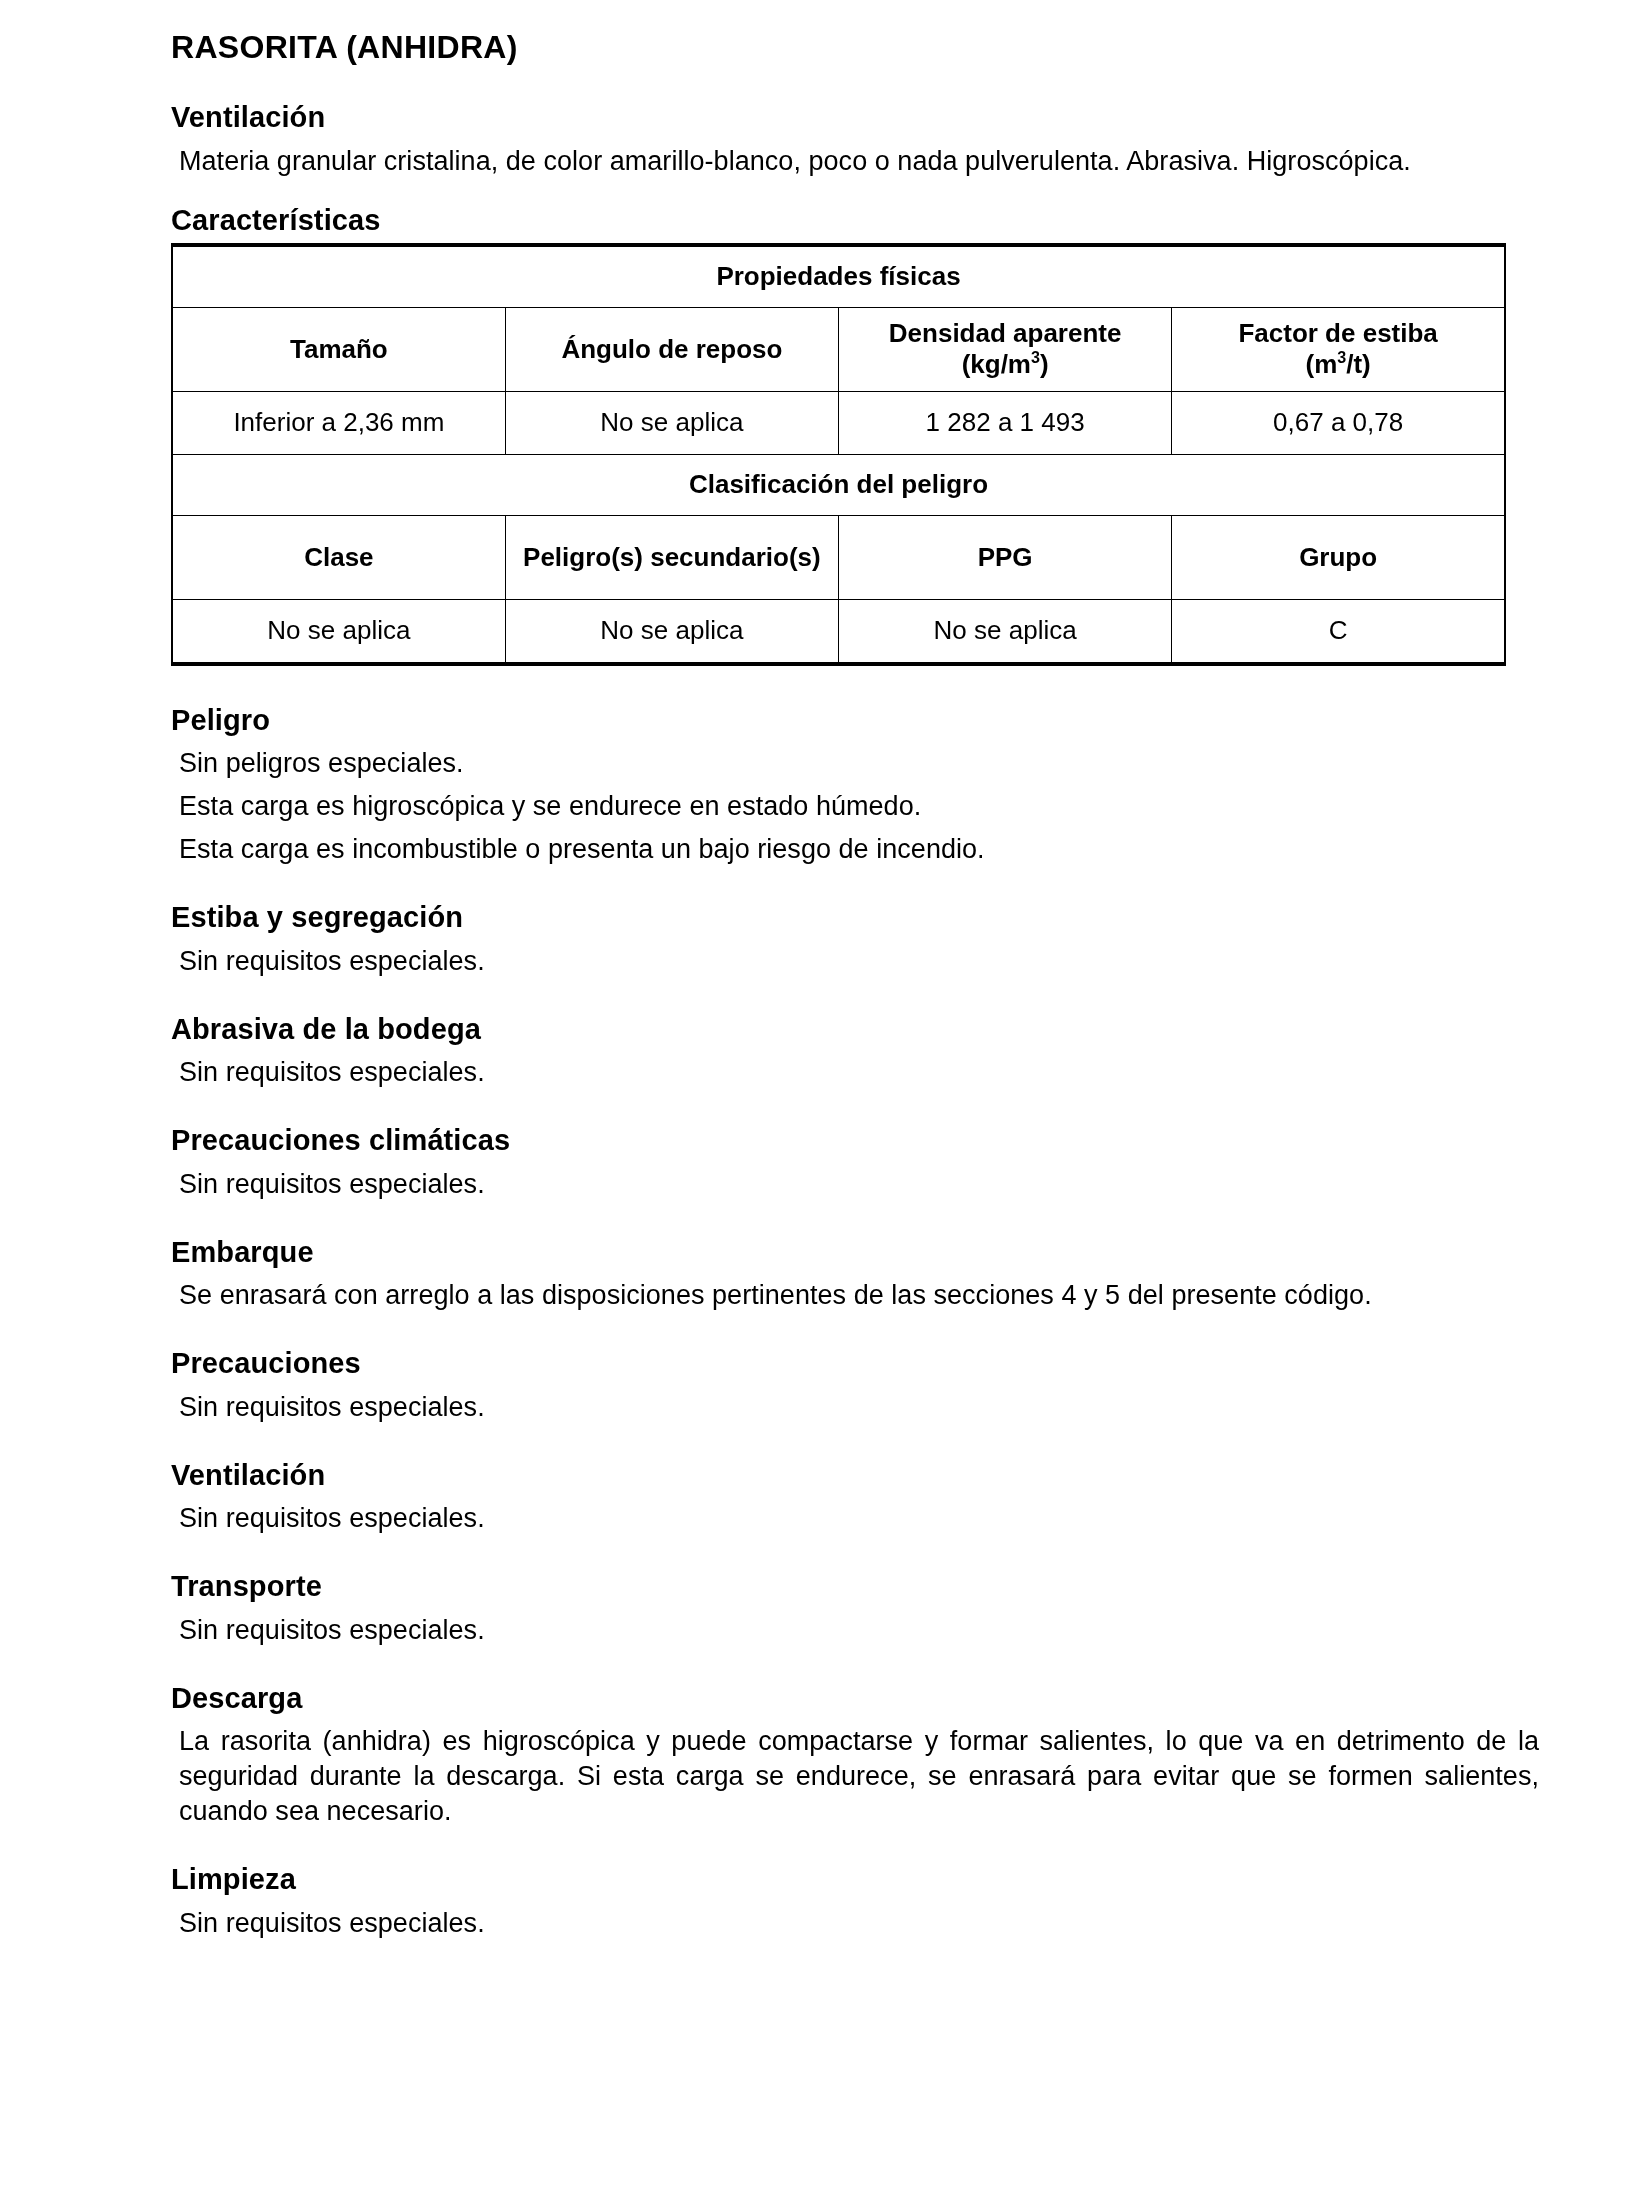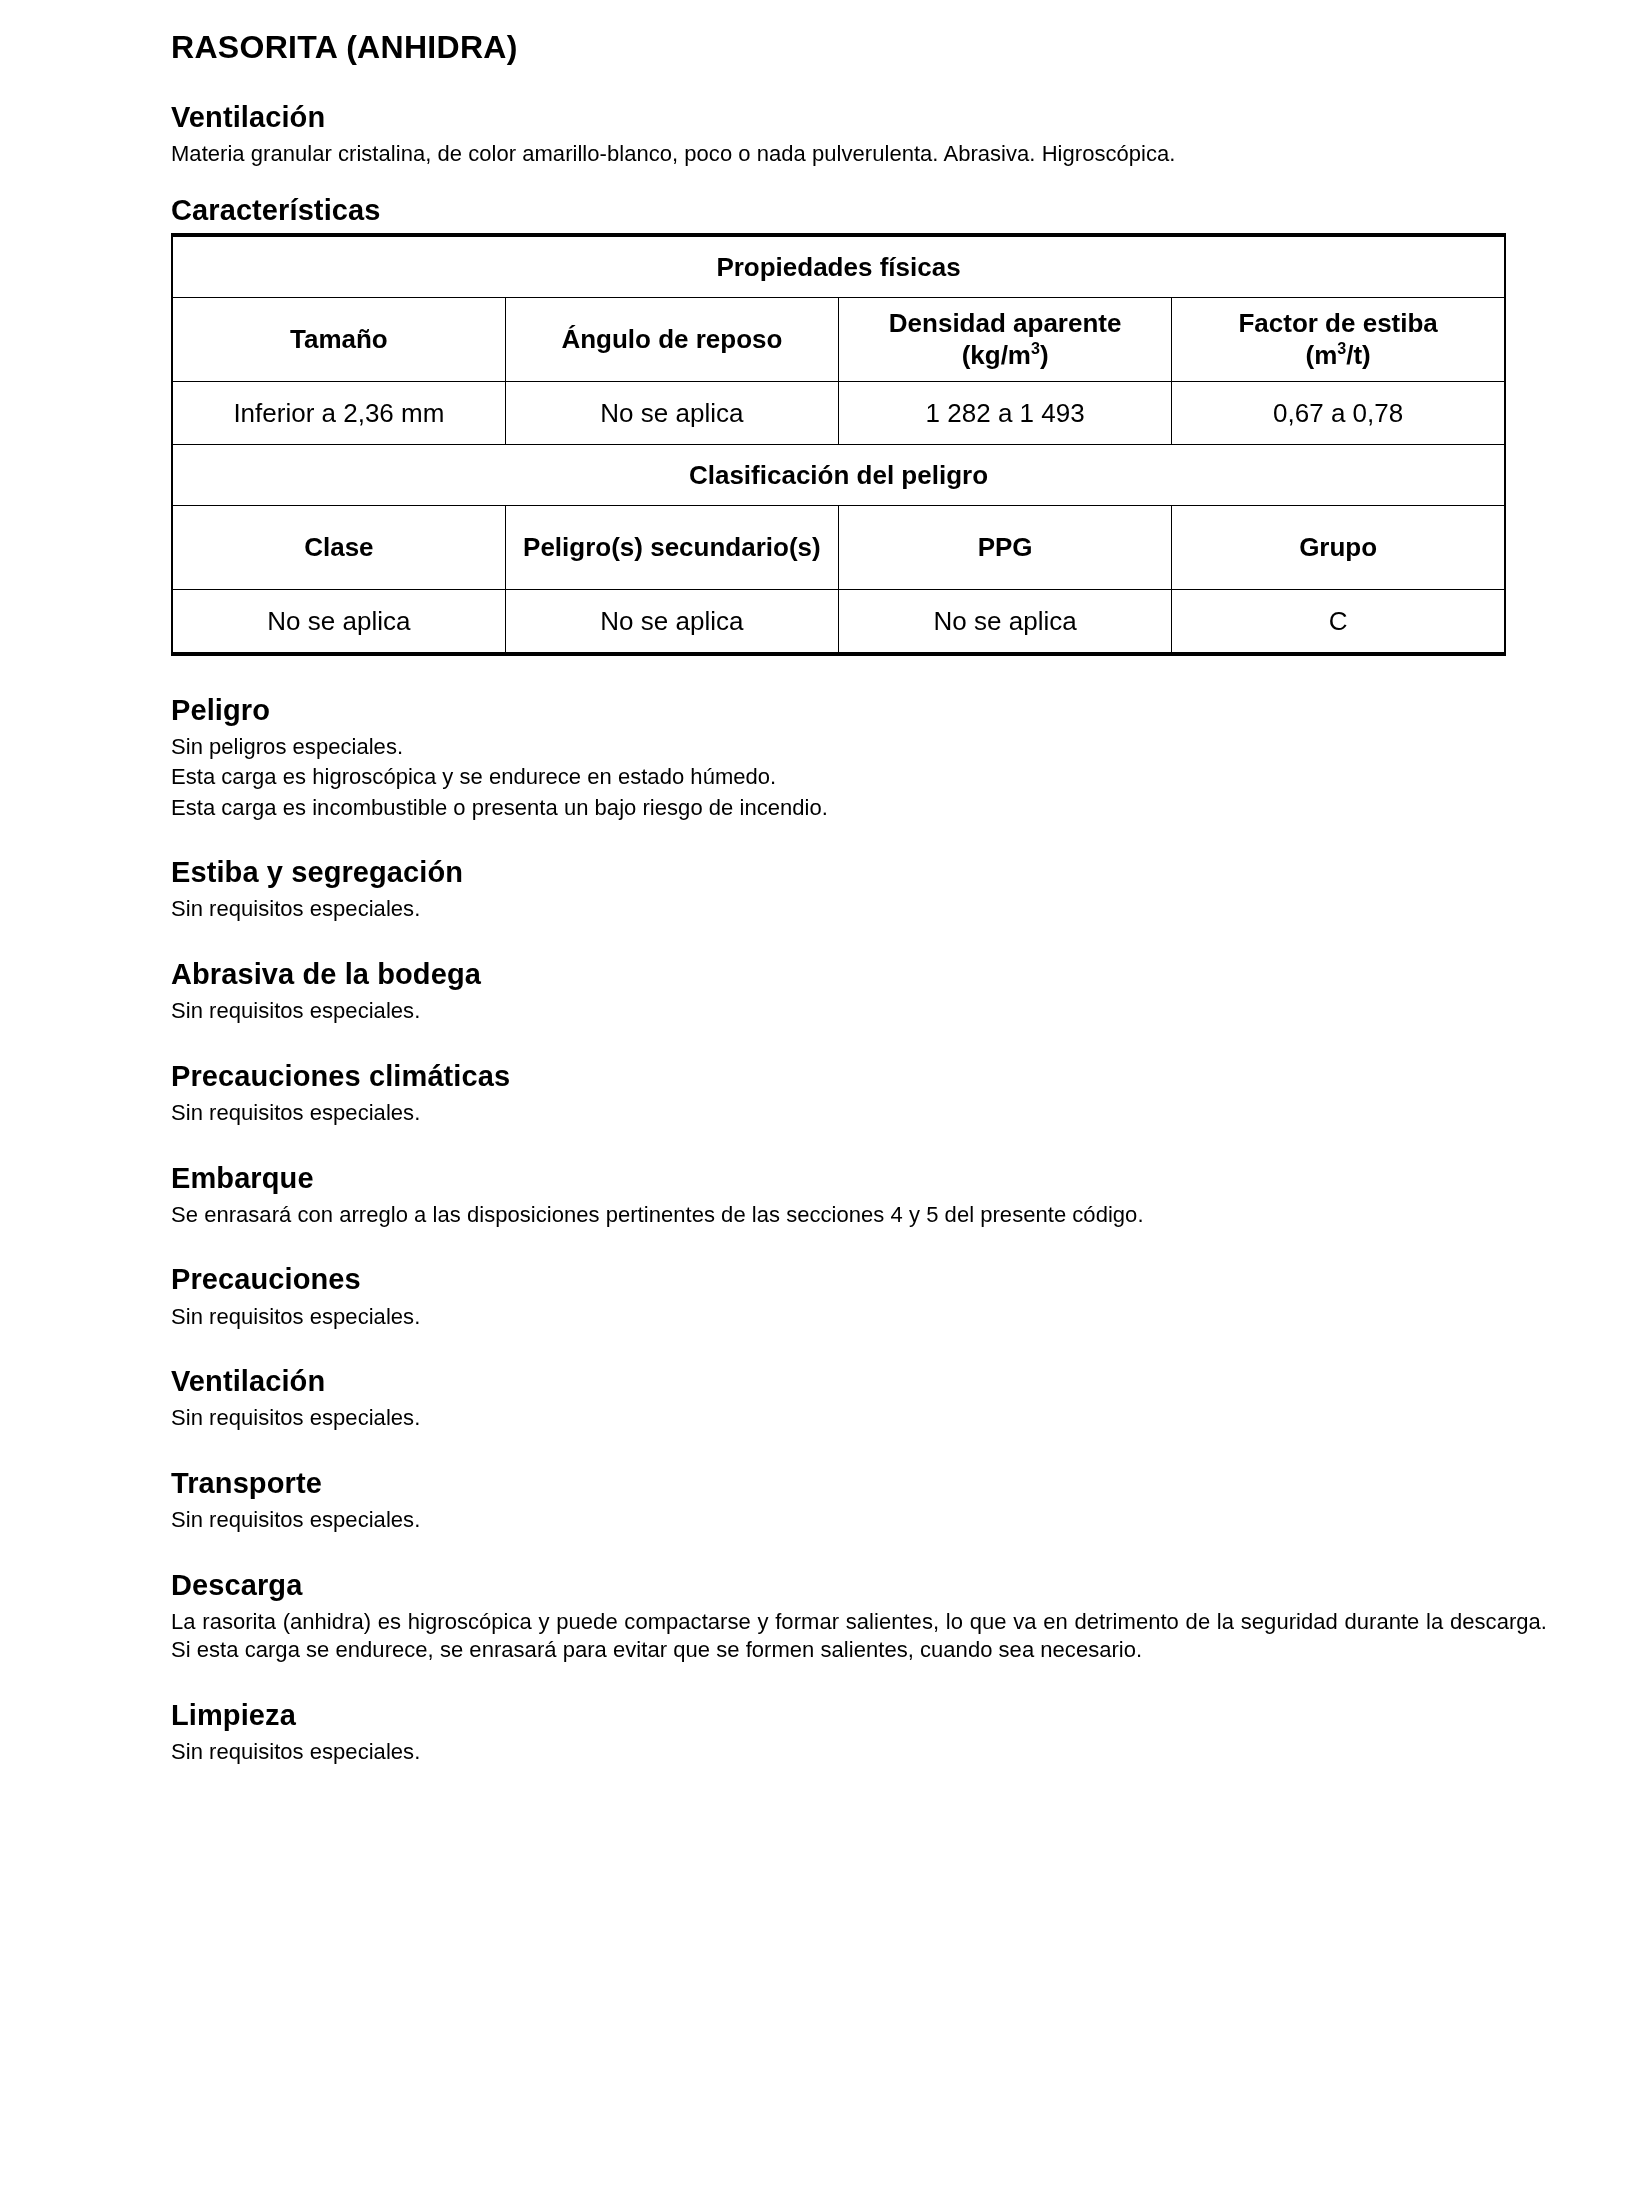--- a/index.html
+++ b/index.html
@@ -35,23 +35,23 @@
     margin-bottom: 24px;
   }
   h2.heading {
     font-size: 29px;
     font-weight: bold;
     margin: 0 0 4.8px 0;
     line-height: 1.22;
     letter-spacing: 0.1px;
   }
   p.body-text {
-    font-size: 22px;
+    font-size: 27px;
     font-weight: normal;
-    margin: 0;
+    margin: 8px;
     line-height: 1.30;
     letter-spacing: 0.04px;
   }
   p.body-text + p.body-text {
     margin-top: 1.6px;
   }
   p.justified {
     text-align: justify;
     text-align-last: left;
   }

